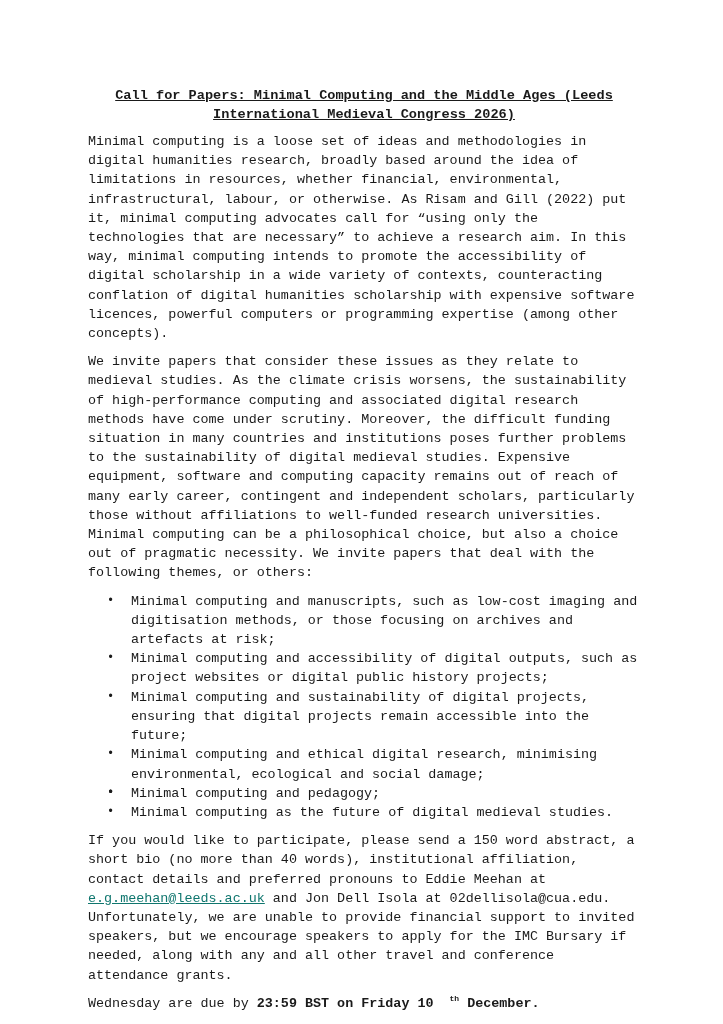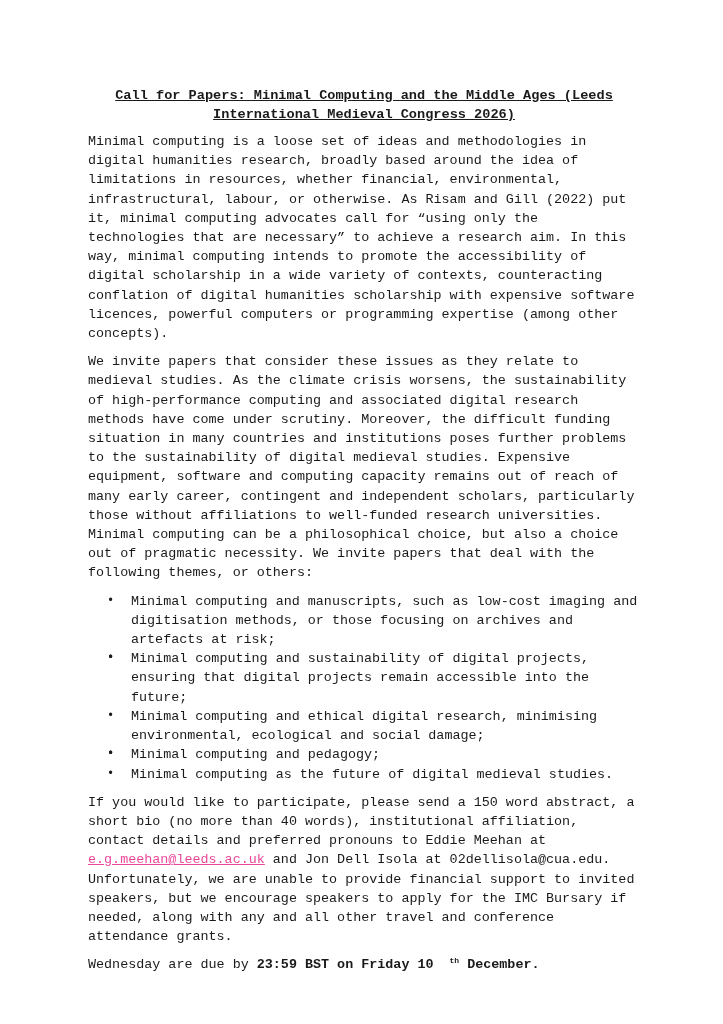--- a/index.html
+++ b/index.html
@@ -12,37 +12,37 @@
   .title {
     text-align: center; font-weight: bold; text-decoration: underline;
     font-size: 13.6px; line-height: 19px; margin: 0 0 8px 0;
   }
   p { margin: 0 0 9px 0; }
   ul { margin: 0 0 9px 0; padding-left: 43px; list-style: none; }
   li { position: relative; margin: 0; }
   li .bullet {
     position: absolute; left: -24px; top: 0; font-size: 12px;
   }
-  a.link { color: #ec4899; text-decoration: underline; }
+  a.link { color: #0f766e; text-decoration: underline; }
   b { font-weight: bold; }
   sup { font-size: 8px; line-height: 0; vertical-align: super; padding-left: 16px; }
 </style>
 </head>
 <body>
 
 <div class="page">
   <div class="title">Call for Papers: Minimal Computing and the Middle Ages (Leeds International Medieval Congress 2026)</div>
 
   <p>Minimal computing is a loose set of ideas and methodologies in digital humanities research, broadly based around the idea of limitations in resources, whether financial, environmental, infrastructural, labour, or otherwise. As Risam and Gill (2022) put it, minimal computing advocates call for “using only the technologies that are necessary” to achieve a research aim. In this way, minimal computing intends to promote the accessibility of digital scholarship in a wide variety of contexts, counteracting conflation of digital humanities scholarship with expensive software licences, powerful computers or programming expertise (among other concepts).</p>
 
   <p>We invite papers that consider these issues as they relate to medieval studies. As the climate crisis worsens, the sustainability of high-performance computing and associated digital research methods have come under scrutiny. Moreover, the difficult funding situation in many countries and institutions poses further problems to the sustainability of digital medieval studies. Expensive equipment, software and computing capacity remains out of reach of many early career, contingent and independent scholars, particularly those without affiliations to well-funded research universities. Minimal computing can be a philosophical choice, but also a choice out of pragmatic necessity. We invite papers that deal with the following themes, or others:</p>
 
   <ul>
     <li><span class="bullet">•</span><span>Minimal computing and manuscripts, such as low-cost imaging and digitisation methods, or those focusing on archives and artefacts at risk;</span></li>
-    <li><span class="bullet">•</span></li>
+    <li><span class="bullet">•</span><span>Minimal computing and accessibility of digital outputs, such as project websites or digital public history projects;</span></li>
     <li><span class="bullet">•</span><span>Minimal computing and sustainability of digital projects, ensuring that digital projects remain accessible into the future;</span></li>
     <li><span class="bullet">•</span><span>Minimal computing and ethical digital research, minimising environmental, ecological and social damage;</span></li>
     <li><span class="bullet">•</span></li>
     <li><span class="bullet">•</span><span>Minimal computing and pedagogy;</span></li>
     <li><span class="bullet">•</span><span>Minimal computing as the future of digital medieval studies.</span></li>
   </ul>
 
   <p><span>If you would like to participate, please send a 150 word abstract, a short bio (no more than 40 words), institutional affiliation, contact details and preferred pronouns to Eddie Meehan at </span><a class="link">e.g.meehan@leeds.ac.uk</a><span> and Jon Dell Isola at 02dellisola@cua.edu. Unfortunately, we are unable to provide financial support to invited speakers, but we encourage speakers to apply for the IMC Bursary if needed, along with any and all other travel and conference attendance grants.</span></p>
 
   <p><span>Wednesday are due by </span><b><span>23:59 BST on Friday 10</span><sup>th</sup><span> December.</span></b></p>

